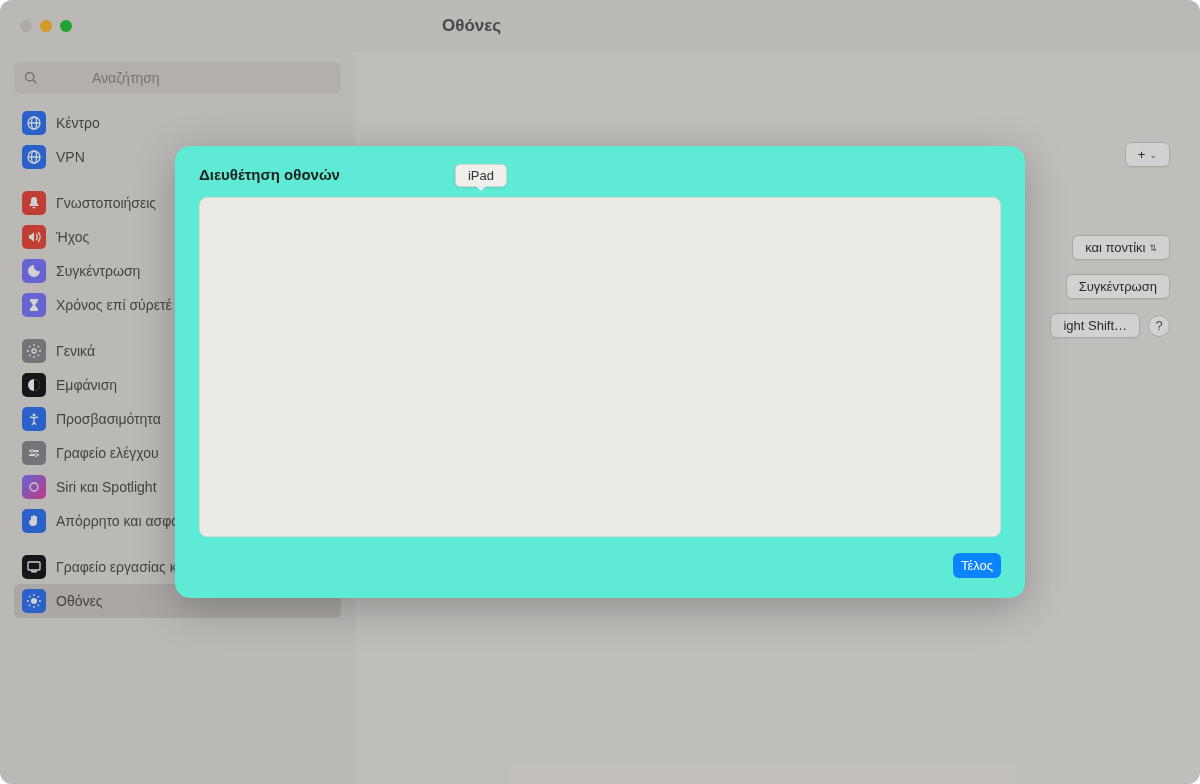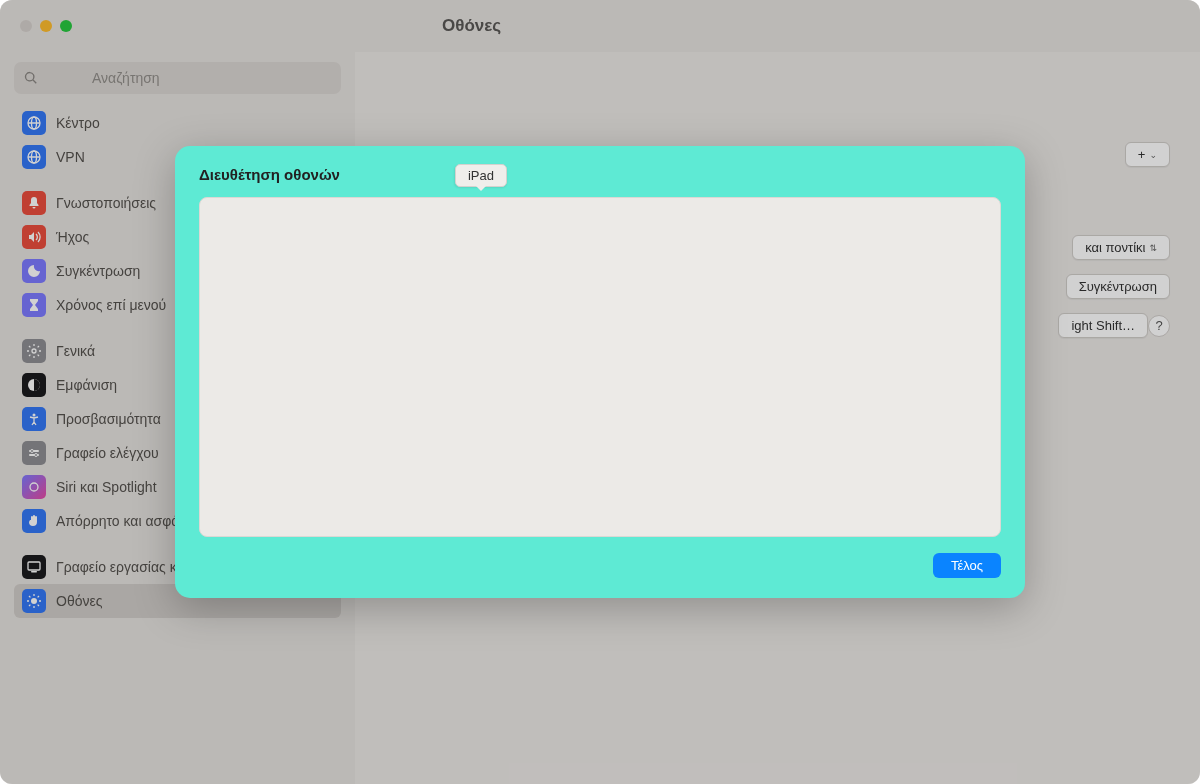--- a/index.html
+++ b/index.html
@@ -25,41 +25,41 @@
     .sidebar-item { display: flex; align-items: center; gap: 10px; padding: 5px 8px; border-radius: 6px; font-size: 14px; color: #55524e; cursor: pointer; }
     .sidebar-item.selected { background: #d0ccc8; }
     .icon-box { width: 24px; height: 24px; border-radius: 5px; display: flex; align-items: center; justify-content: center; flex-shrink: 0; }
     .icon-box svg { width: 16px; height: 16px; fill: #fff; }
     
     .sidebar-gap { height: 12px; }
     
     .main { flex: 1; background: #ebe8e5; padding: 20px 30px; position: relative; }
     .main-controls { position: absolute; right: 30px; top: 90px; display: flex; flex-direction: column; gap: 14px; align-items: flex-end; }
     .btn { background: #fff; border: 0.5px solid #d0cdc9; border-radius: 6px; padding: 4px 12px; font-size: 13px; color: #333; display: flex; align-items: center; gap: 4px; cursor: pointer; box-shadow: 0 0.5px 1px rgba(0,0,0,0.05); }
-    .btn-row { display: flex; align-items: center; }
+    .btn-row { display: flex; gap: 8px; align-items: center; }
     .help-btn { width: 22px; height: 22px; border-radius: 50%; background: #fff; border: 0.5px solid #d0cdc9; display: flex; align-items: center; justify-content: center; font-size: 13px; color: #555; cursor: pointer; }
     
     .overlay { position: absolute; inset: 0; background: rgba(0,0,0,0.18); display: flex; align-items: center; justify-content: center; }
     .modal { width: 850px; background: #5eead4; border-radius: 15px; box-shadow: 0 10px 40px rgba(0,0,0,0.25); padding: 20px 24px; position: relative; top: -20px; }
     .modal-header { margin-bottom: 14px; }
     .modal-title { font-size: 15px; font-weight: 700; color: #222; margin-bottom: 4px; }
     .modal-desc { font-size: 13px; color: #444; line-height: 1.45; }
     
     .arrangement-area { background: #eceae7; border: 0.5px solid #dbd8d4; border-radius: 8px; height: 340px; display: flex; align-items: flex-start; justify-content: center; gap: 16px; position: relative; margin-bottom: 16px; }
     
     .display-item { position: relative; border-radius: 4px; overflow: visible; }
     .display-item .screen { border-radius: 6px; overflow: hidden; box-shadow: 0 1px 2px rgba(0,0,0,0.15); position: relative; }
     .wallpaper { width: 100%; height: 100%; background: linear-gradient(135deg, #ff9933 0%, #ffb84d 15%, #ff8c1a 30%, #e67300 45%, #ff6600 55%, #cc5200 70%, #6b8cc7 85%, #4a6fa5 100%); position: relative; }
     .wallpaper::before { content: ''; position: absolute; inset: 0; background: radial-gradient(ellipse 60% 70% at 30% 40%, #ffb347 0%, transparent 50%), radial-gradient(ellipse 50% 60% at 60% 50%, #e67e22 0%, transparent 55%), linear-gradient(180deg, transparent 75%, #4a6fa5 85%); }
     
     .display-label { position: absolute; top: -34px; left: 50%; transform: translateX(-50%); background: #f0eeeb; border: 0.5px solid #d5d2ce; border-radius: 5px; padding: 3px 12px; font-size: 13px; color: #333; white-space: nowrap; box-shadow: 0 1px 2px rgba(0,0,0,0.08); }
     .display-label::after { content: ''; position: absolute; bottom: -5px; left: 50%; transform: translateX(-50%); width: 0; height: 0; border-left: 5px solid transparent; border-right: 5px solid transparent; border-top: 5px solid #f0eeeb; }
     
     .modal-footer { display: flex; justify-content: flex-end; }
-    .done-btn { background: #0a84ff; color: #fff; border: none; border-radius: 6px; padding: 5px 18px; font-size: 13px; font-weight: 500; cursor: pointer; }
+    .done-btn { background: #0a84ff; color: #fff; border: none; border-radius: 6px; padding: 5px 8px; font-size: 13px; font-weight: 500; cursor: pointer; }
     
     .chev { font-size: 9px; color: #666; }
   </style>
 </head>
 <body>
 
 <div class="window">
   <div class="titlebar">
     <div class="traffic-lights">
       <div class="light red"></div>
@@ -125,21 +125,21 @@
             </svg>
           </div>
         <span>Συγκέντρωση</span>
       </div>
       <div class="sidebar-item">
         <div class="icon-box" style="background:#7d7aff">
             <svg viewBox="0 0 16 16">
               <path d="M4 2h8v2l-3 4 3 4v2H4v-2l3-4-3-4z"></path>
             </svg>
           </div>
-        <span>Χρόνος επί μενού</span>
+        <span>Χρόνος επί σύρετέ</span>
       </div>
 
       <div class="sidebar-gap"></div>
 
       <div class="sidebar-item">
         <div class="icon-box" style="background:#8e8e93">
             <svg viewBox="0 0 16 16">
               <circle cx="8" cy="8" r="2" fill="none" stroke="#fff" stroke-width="1.3"></circle>
               <path d="M8 1v2M8 13v2M1 8h2M13 8h2M3 3l1.4 1.4M11.6 11.6L13 13M3 13l1.4-1.4M11.6 4.4L13 3" stroke="#fff" stroke-width="1.3"></path>
             </svg>

